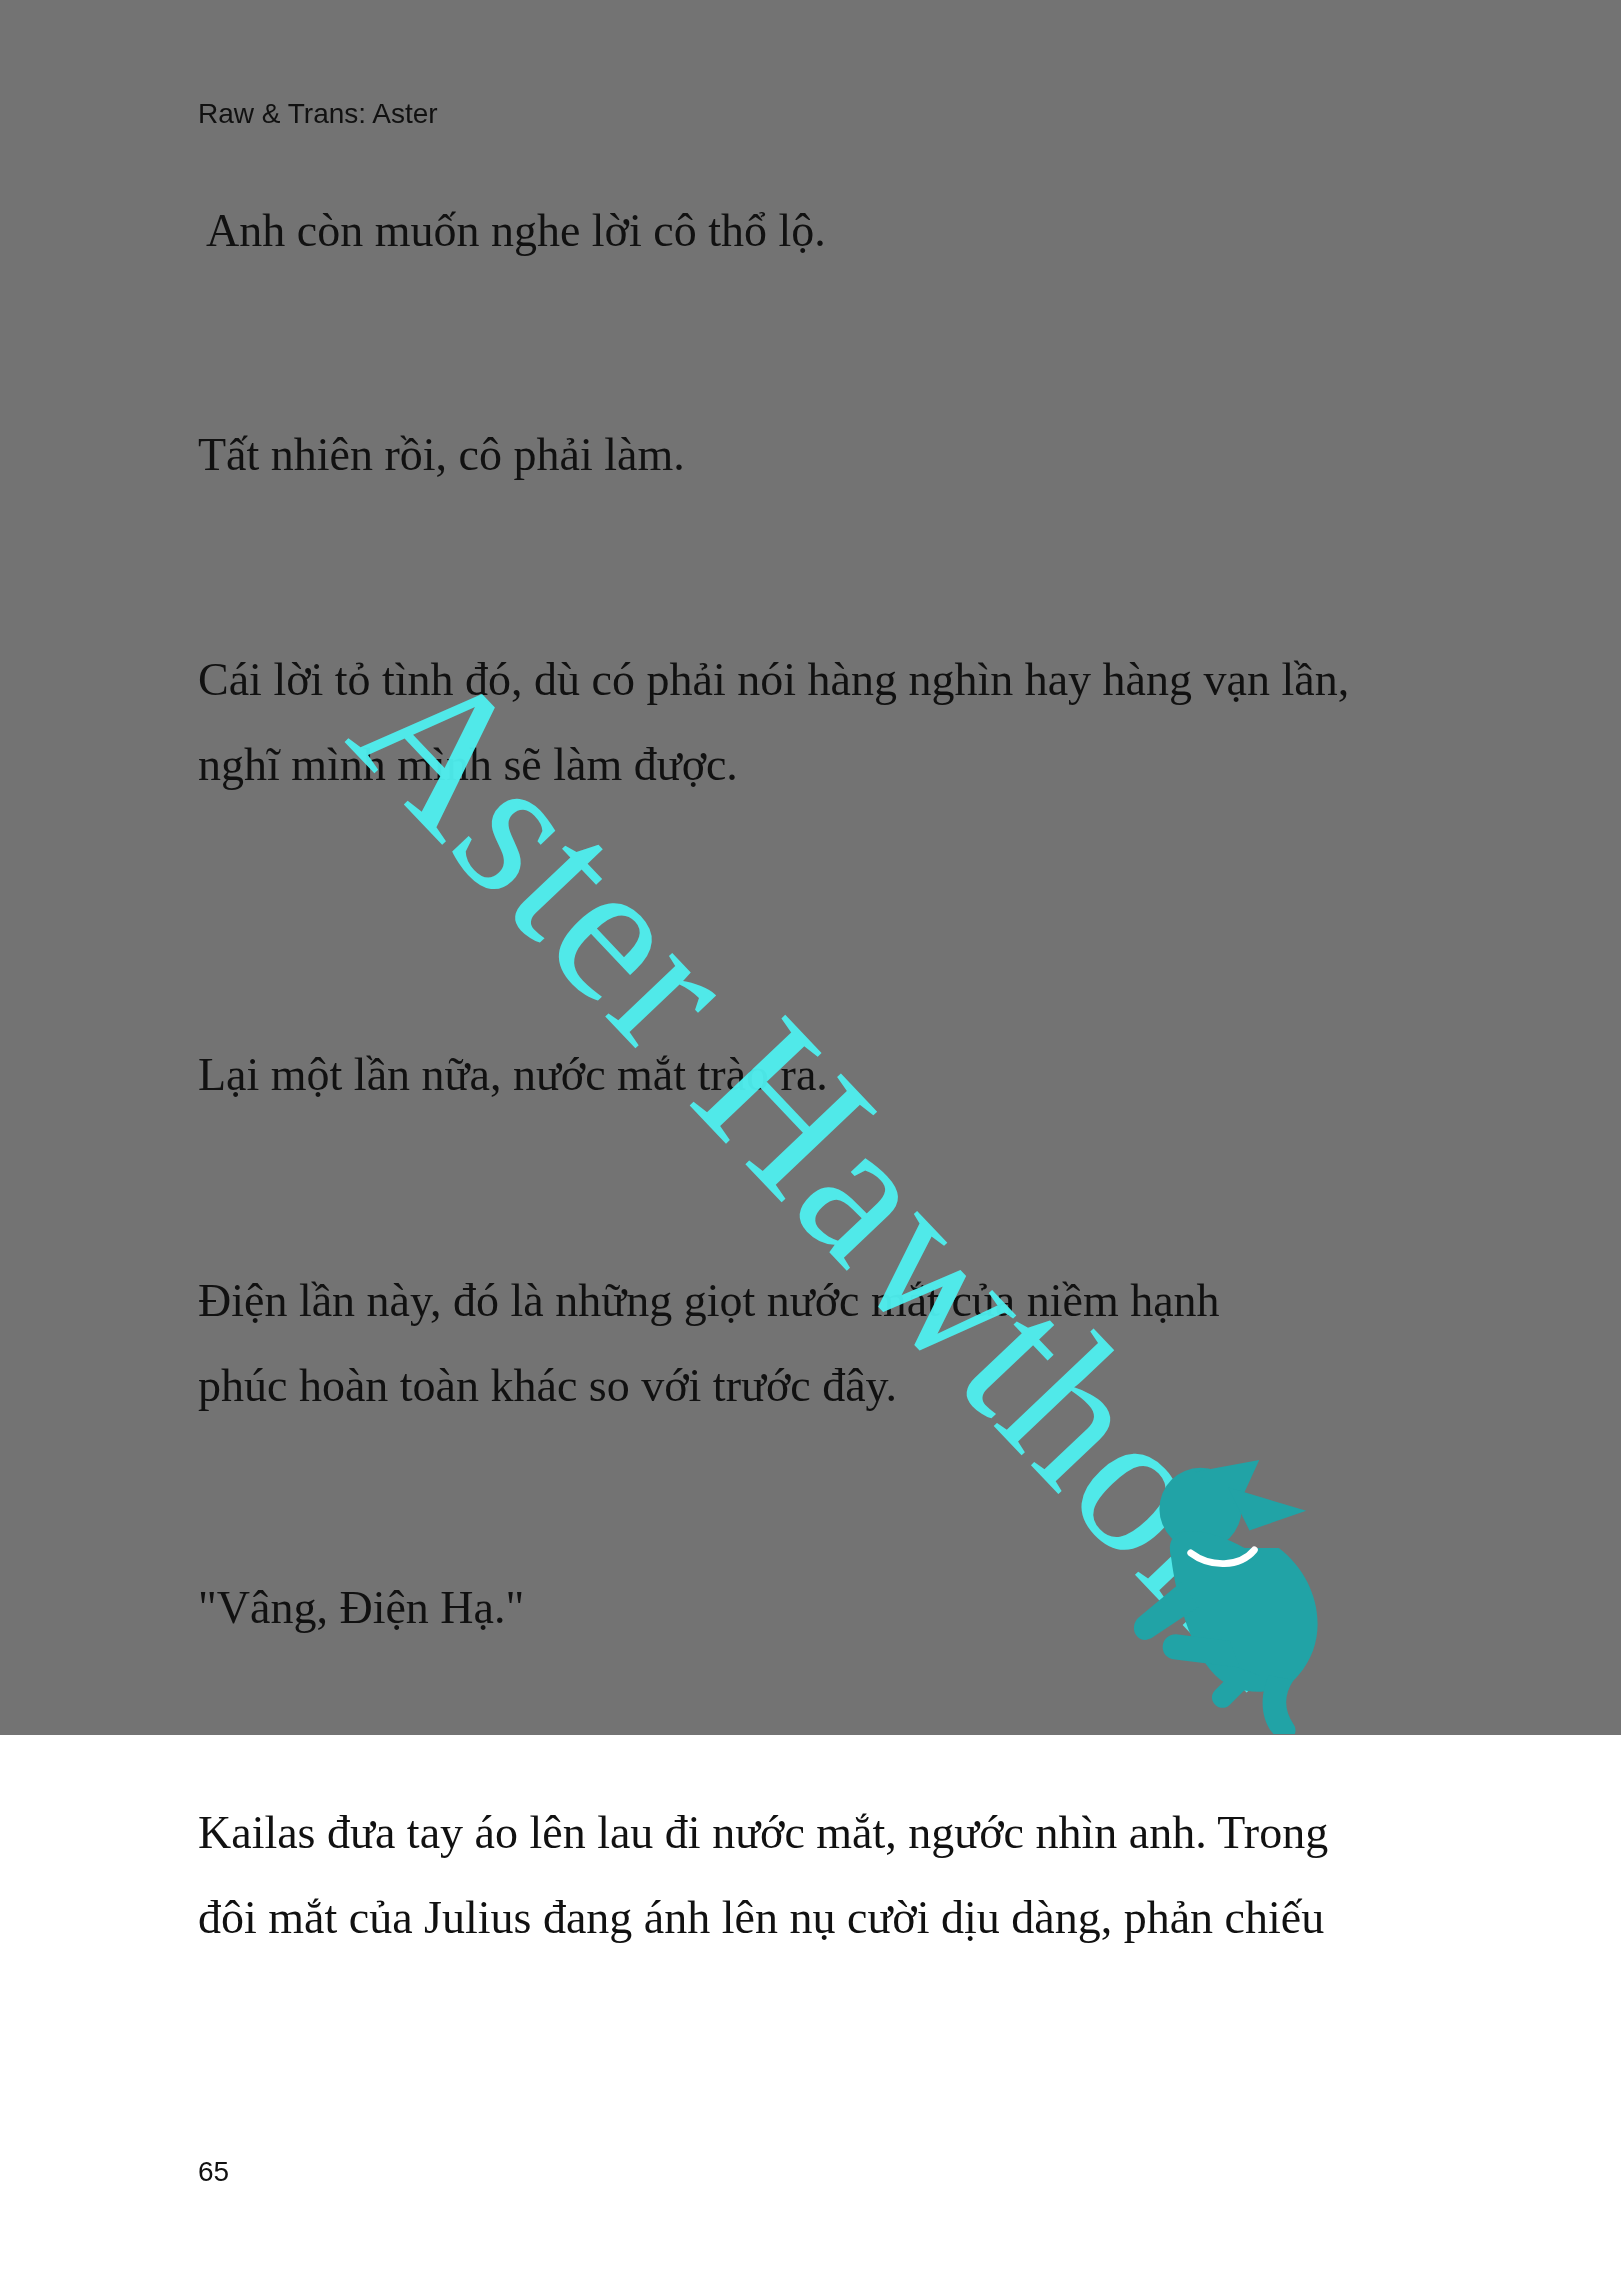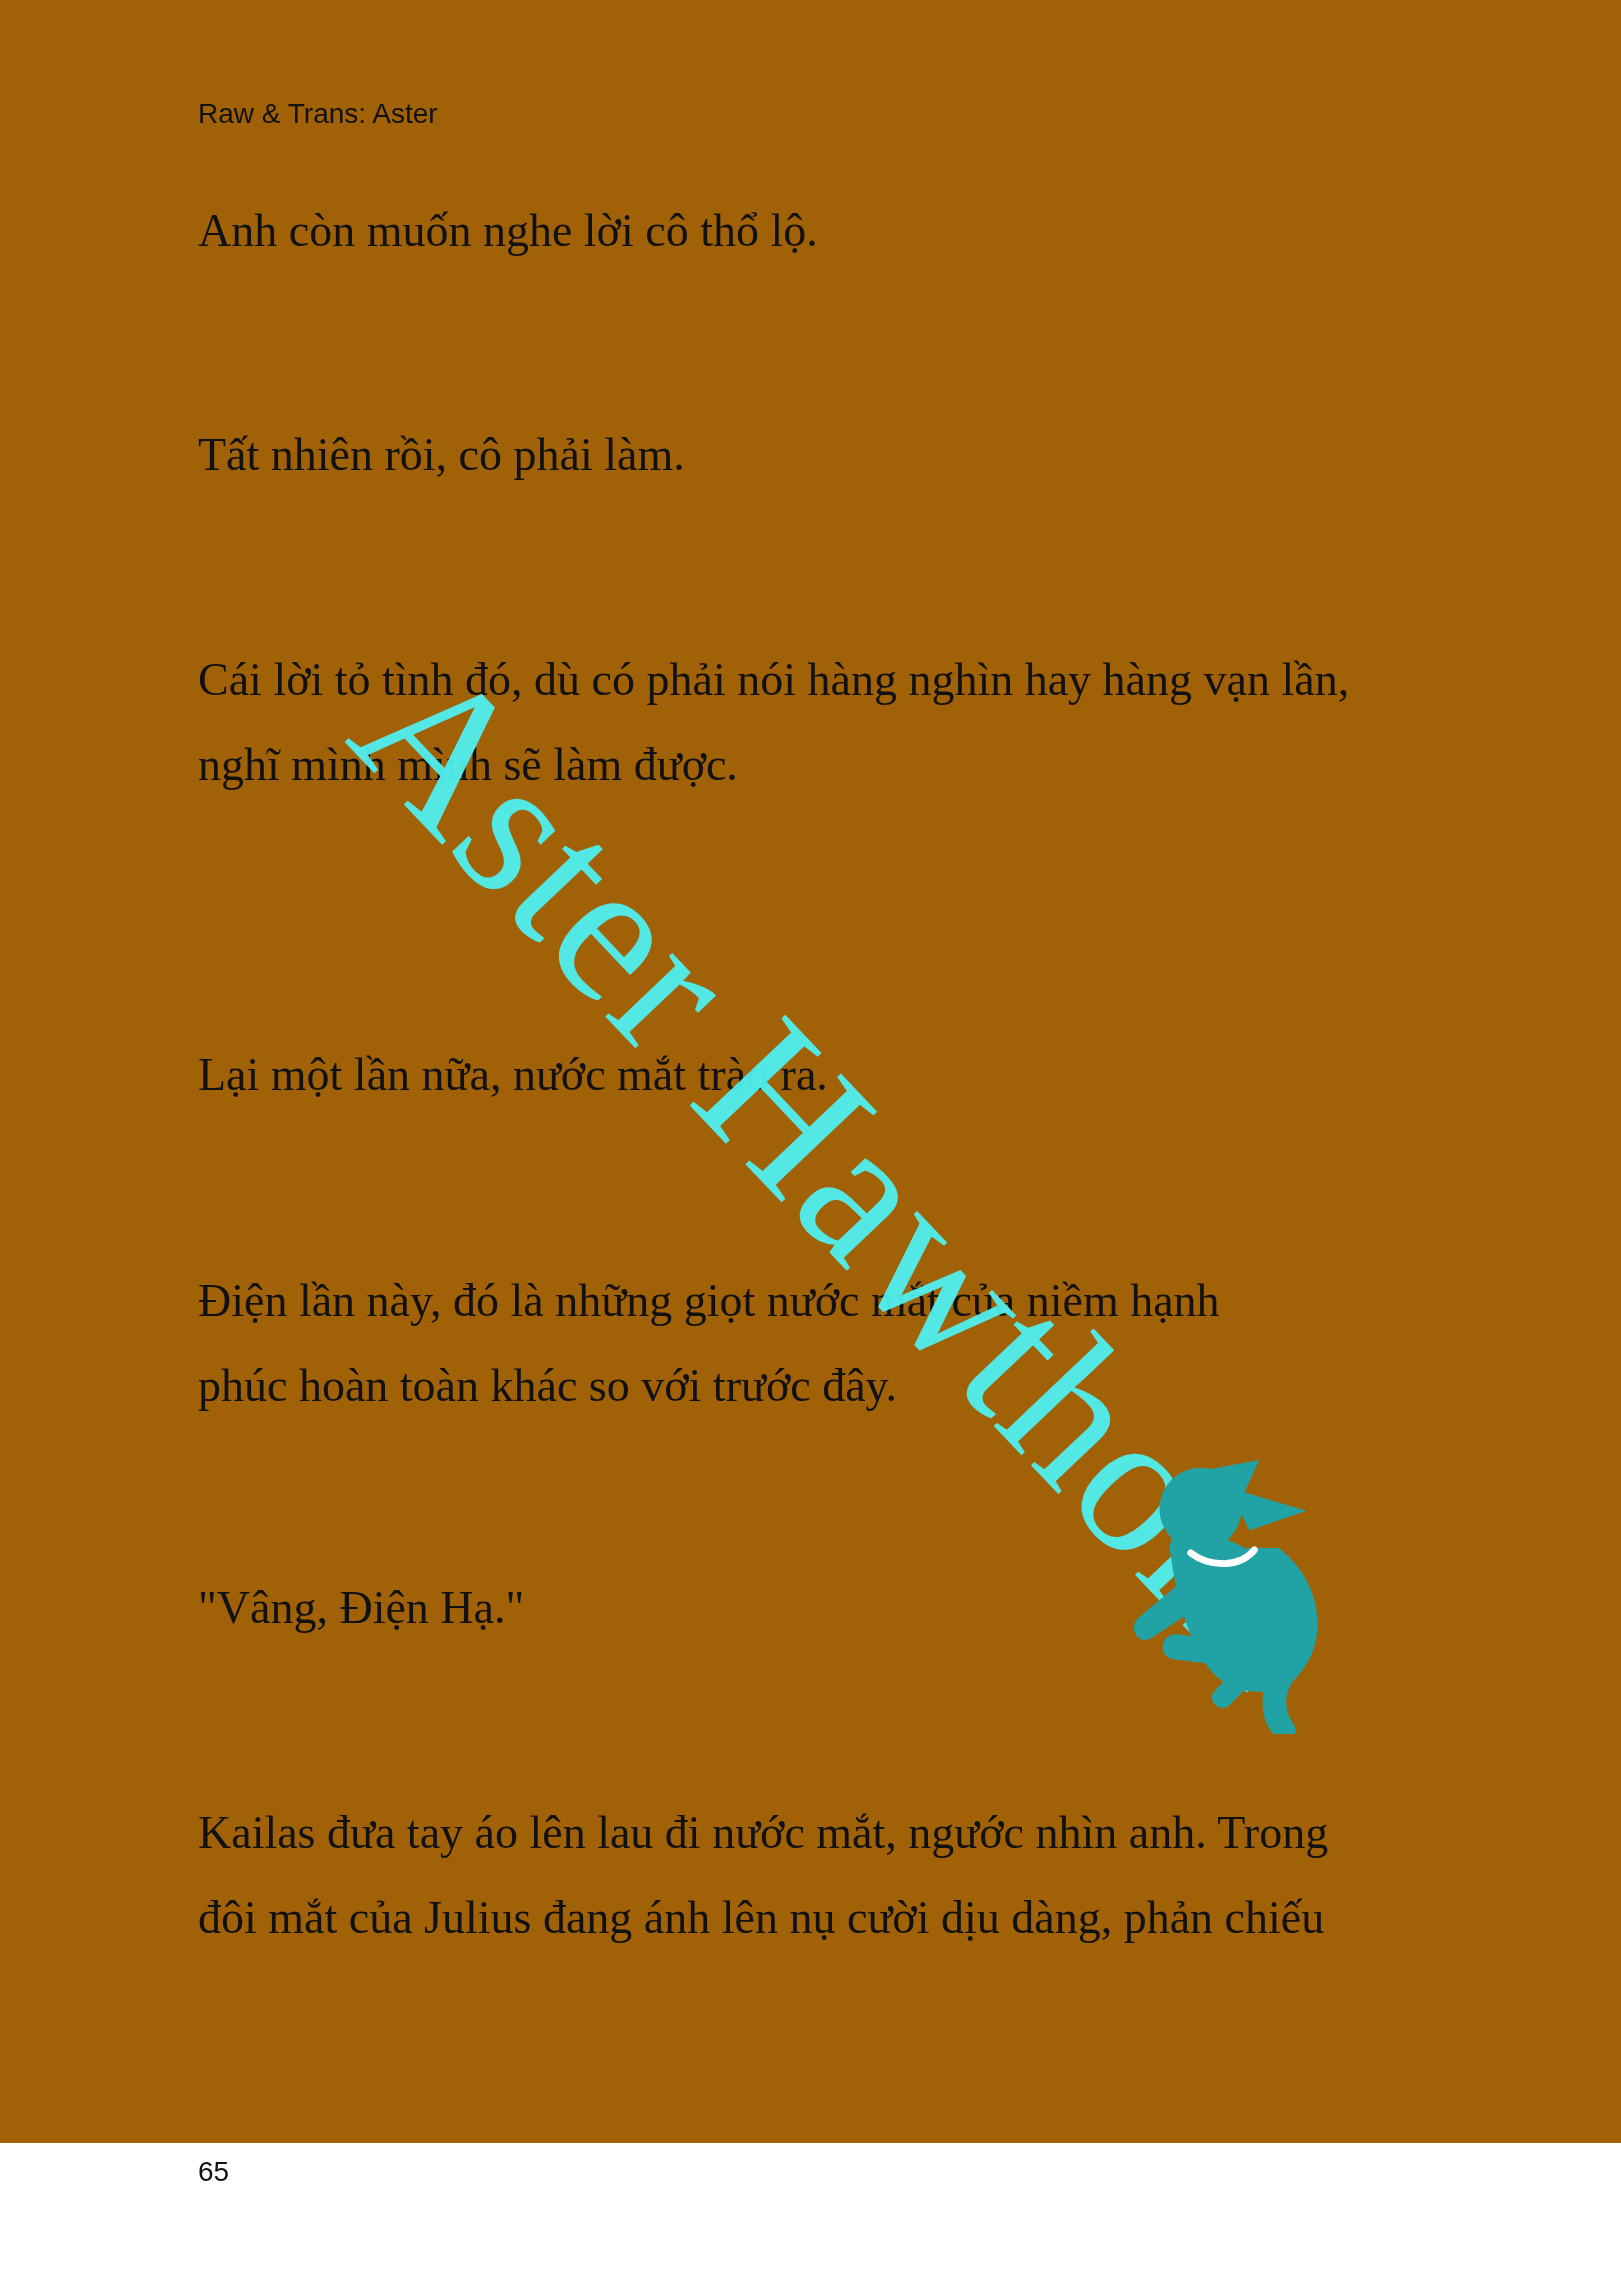--- a/index.html
+++ b/index.html
@@ -1,17 +1,17 @@
 <!DOCTYPE html>
 <html><head>
 <meta charset="utf-8">
 <style>
   html, body { margin: 0; padding: 0; background: #ffffff; }
   body { width: 1621px; height: 2293px; position: relative; overflow: hidden; }
-  .page { position: absolute; left: 0; top: 0; width: 1621px; height: 2143px; background: #a16207; }
+  .page { position: absolute; left: 0; top: 0; width: 1621px; height: 1735px; background: #737373; }
   .header {
     position: absolute; left: 198px; top: 98px;
     font-family: "Liberation Sans", sans-serif; font-size: 28px; color: #111;
   }
   .para {
     position: absolute; left: 198px; width: 1274px;
     font-family: "Liberation Serif", serif; font-size: 46px; line-height: 85px;
     color: #111; white-space: nowrap;
   }
   .page-number {
@@ -28,21 +28,21 @@
   }
   .cat { position: absolute; left: 1122px; top: 1411px; width: 206px; height: 323px; }
 </style>
 </head>
 <body>
 
 <div class="page">
 
   <div class="header">Raw &amp; Trans: Aster</div>
 
-  <div class="para" style="top:188px;">
+  <div class="para" style="top:188px;margin-left:8px;">
     <div>Anh còn muốn nghe lời cô thổ lộ.</div>
   </div>
 
   <div class="para" style="top:412px;">
     <div>Tất nhiên rồi, cô phải làm.</div>
   </div>
 
   <div class="para" style="top:637px;">
     <div>Cái lời tỏ tình đó, dù có phải nói hàng nghìn hay hàng vạn lần,</div>
     <div>nghĩ mình mình sẽ làm được.</div>

